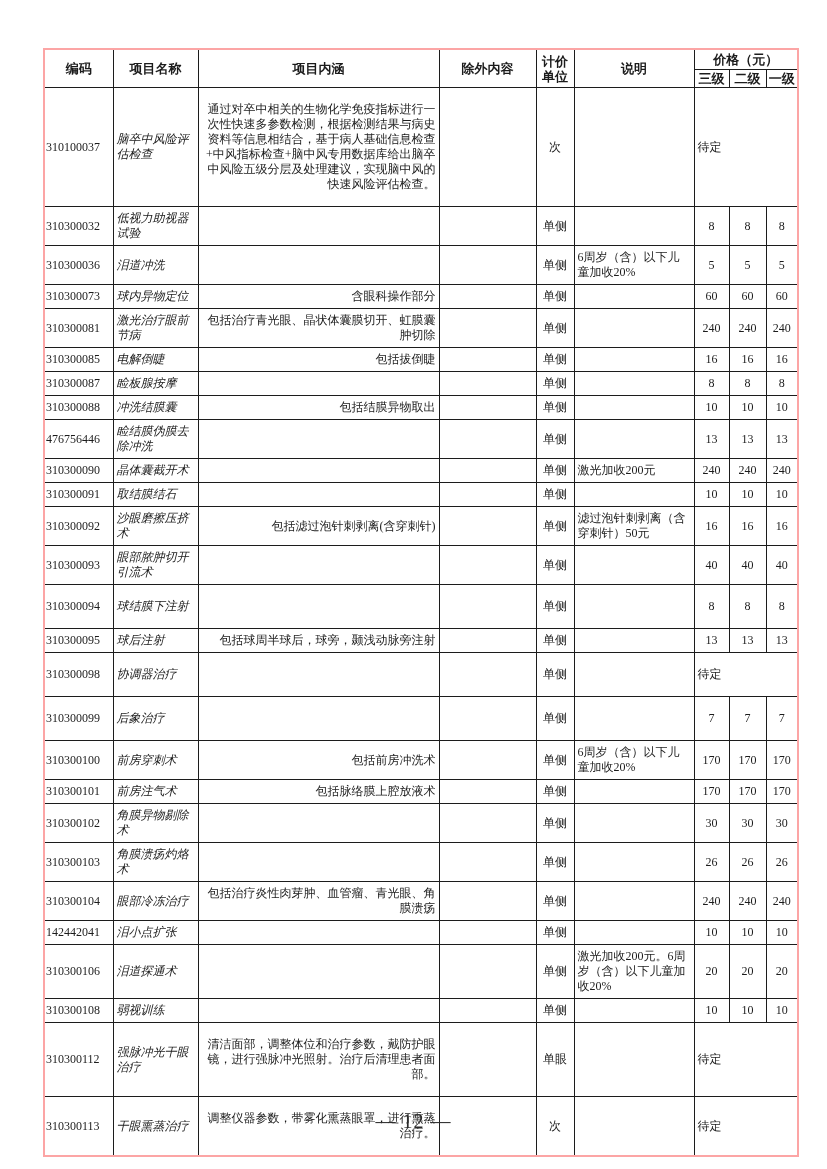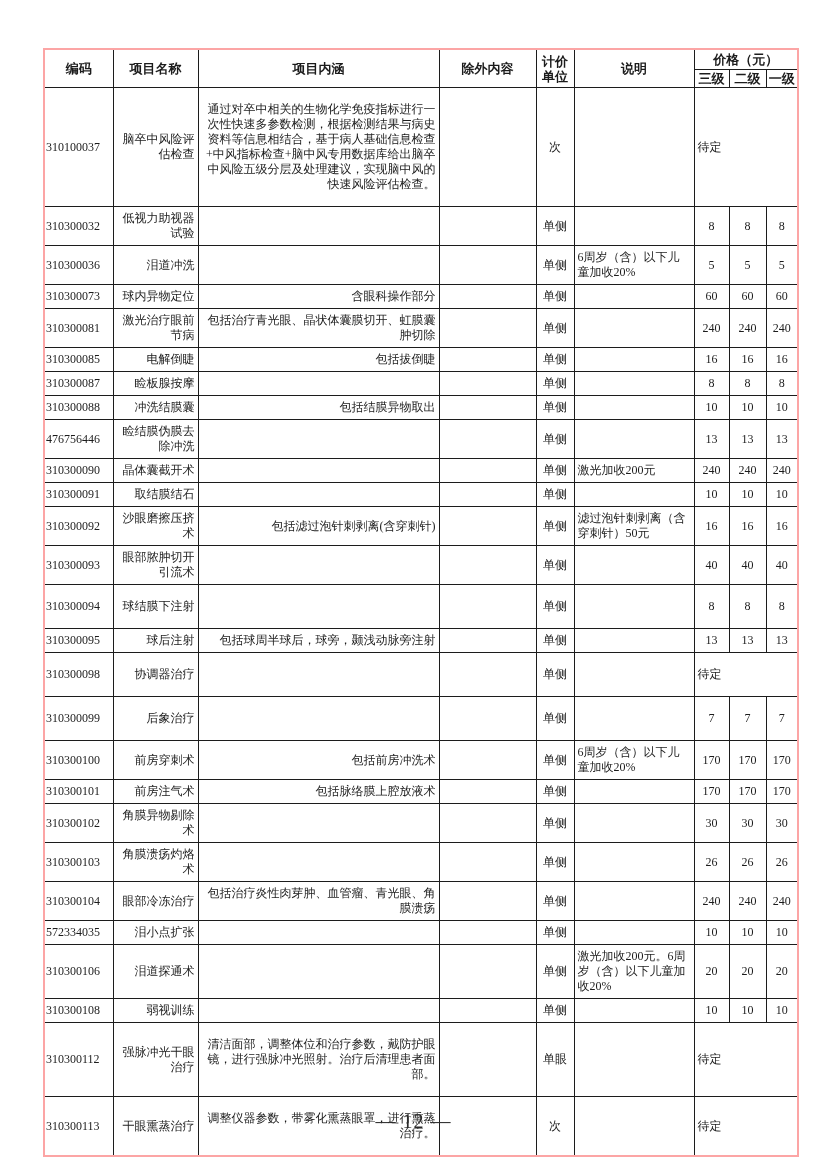--- a/index.html
+++ b/index.html
@@ -30,21 +30,21 @@
   }
   .fee-table thead th {
     font-weight: bold;
     font-size: 13px;
     line-height: 15px;
     padding: 2px 2px;
     text-align: center;
   }
   .fee-table thead tr.subhead th { padding: 1px 1px; }
   td.td-code   { text-align: left; padding: 4px 1px; }
-  td.td-name   { text-align: right; }
+  td.td-name   { text-align: left; font-style: italic; }
   td.td-content{ text-align: right; }
   td.td-excluded { }
   td.td-unit   { text-align: center; padding: 4px 1px; }
   td.td-note   { text-align: left; }
   td.td-price  { text-align: center; padding: 4px 1px; }
   td.td-pending{ }
   tr.tall-row td { padding-top: 14px; padding-bottom: 14px; }
   .page-footer {
     position: absolute;
     top: 1110px; left: 0;
@@ -319,21 +319,21 @@
         <td class="td-name">眼部冷冻治疗</td>
         <td class="td-content">包括治疗炎性肉芽肿、血管瘤、青光眼、角膜溃疡</td>
         <td class="td-excluded"></td>
         <td class="td-unit">单侧</td>
         <td class="td-note"></td>
         <td class="td-price">240</td>
         <td class="td-price">240</td>
         <td class="td-price">240</td>
       </tr>
       <tr>
-        <td class="td-code">572334035</td>
+        <td class="td-code">142442041</td>
         <td class="td-name">泪小点扩张</td>
         <td class="td-content"></td>
         <td class="td-excluded"></td>
         <td class="td-unit">单侧</td>
         <td class="td-note"></td>
         <td class="td-price">10</td>
         <td class="td-price">10</td>
         <td class="td-price">10</td>
       </tr>
       <tr>

